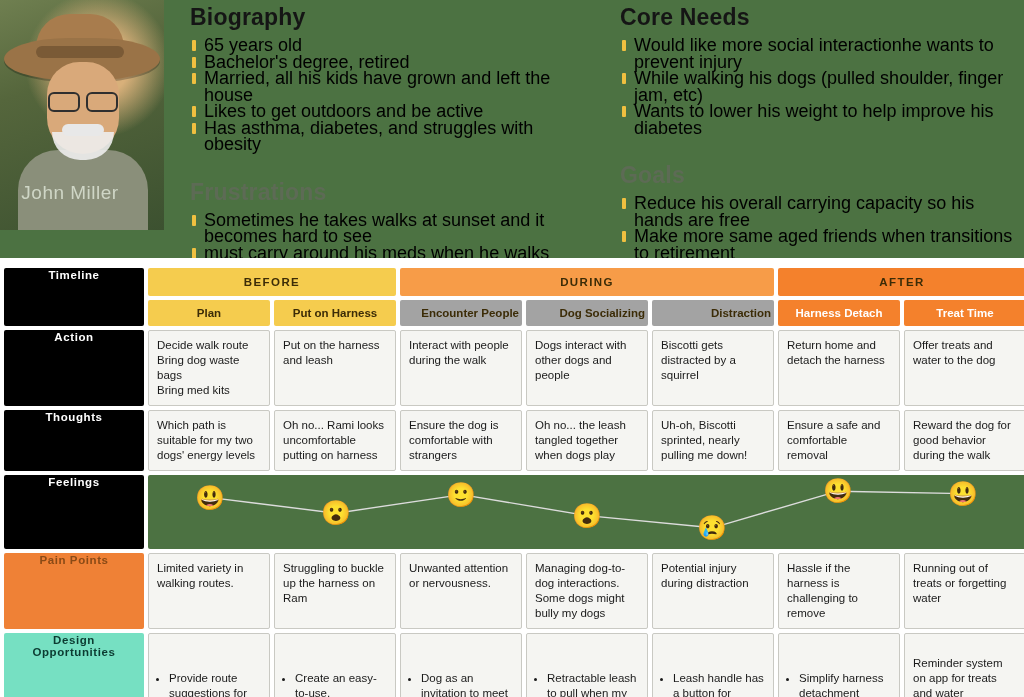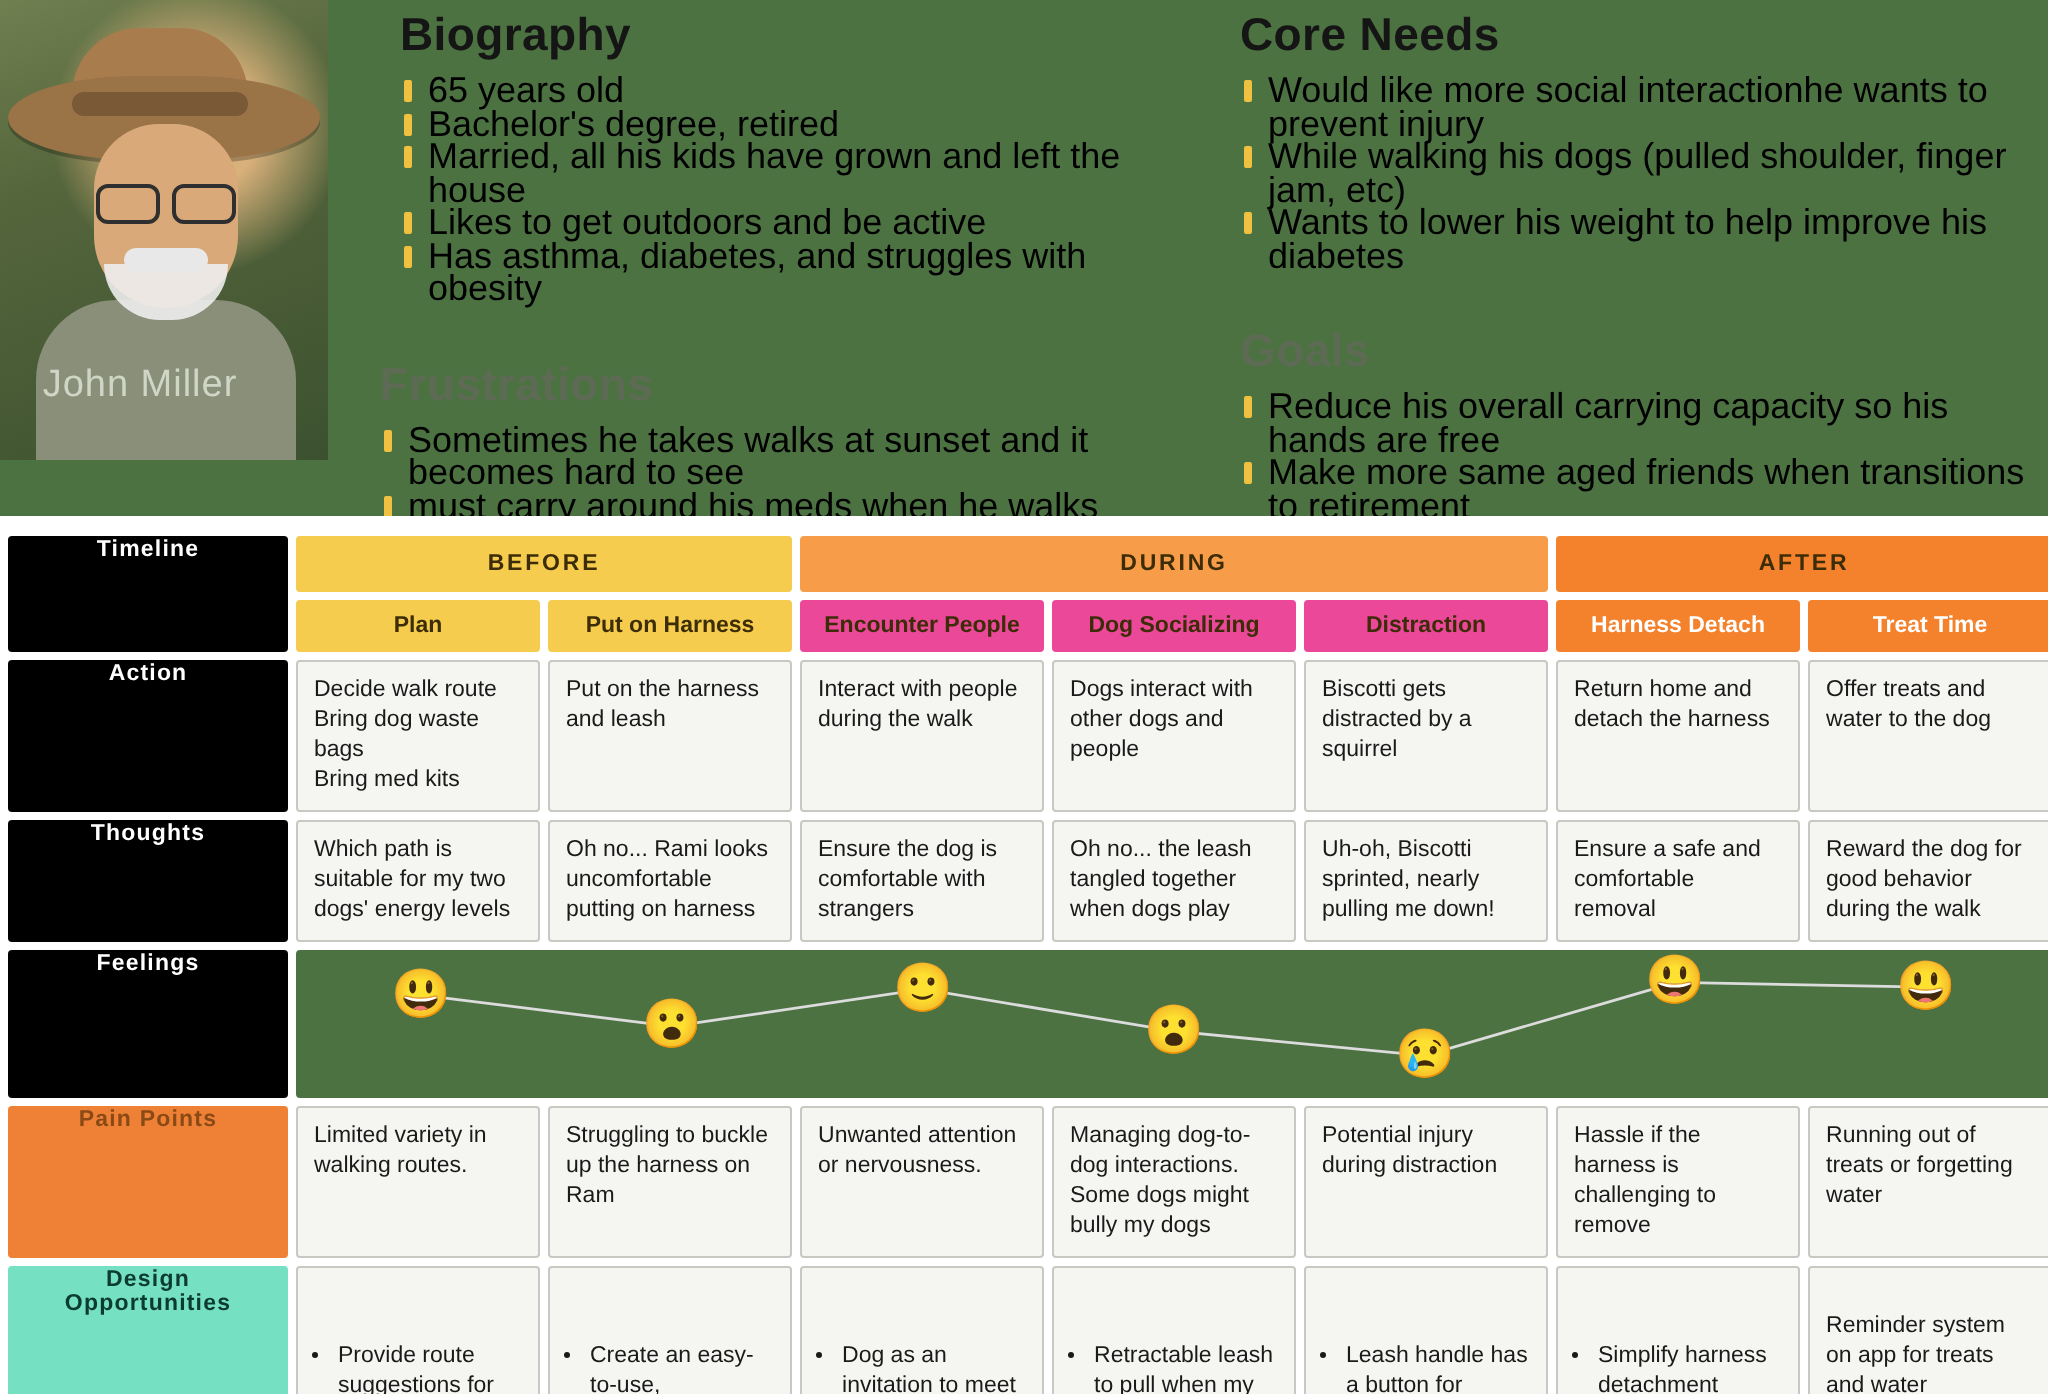--- a/index.html
+++ b/index.html
@@ -86,21 +86,21 @@
     position:relative; padding-left:14px;
     font-size:18px; line-height:16.5px; color:#000000;
   }
   ul.plist li:before {
     content:""; position:absolute; left:2px; top:3px;
     width:4px; height:11px; background:#f0c040; border-radius:1px;
   }
   .faded-list li { color:#5e6b56; }
   .faded-list li:before { background:#8b9a52; }
 
-  .biography { margin-top:4px;margin-left:10px; }
+  .biography { margin-top:4px; }
   .frustrations { margin-top:26px; }
   .coreneeds { margin-top:4px; }
   .goals { margin-top:26px; }
 
   
   .map {
     position:relative;
     padding:0;
   }
   table.journey {
@@ -129,21 +129,21 @@
   }
   .phase.before { background:#f5cc4e;margin-left:48px; }
   .phase.during { background:#f79c48; }
   .phase.after  { background:#f4812c; }
 
   .stage {
     text-align:center; font-weight:bold; font-size:11.5px;
     padding:7px 3px; border-radius:2px; color:#3c2c07;
   }
   .stage.before { background:#f5cc4e; }
-  .stage.during { background:#ec4899; }
+  .stage.during { background:#a3a3a3;text-align:right; }
   .stage.after  { background:#f4812c; color:#fff; }
 
   .cell {
     background:#f5f5f2; border:1px solid #c9c9c3;
     padding:7px 8px; font-size:11.5px; line-height:15px;
     border-radius:2px; min-height:58px;
   }
   .cell.tall { min-height:70px; }
 
   .feelings-band { background:#4c7242; border-radius:2px; height:74px; position:relative; }

